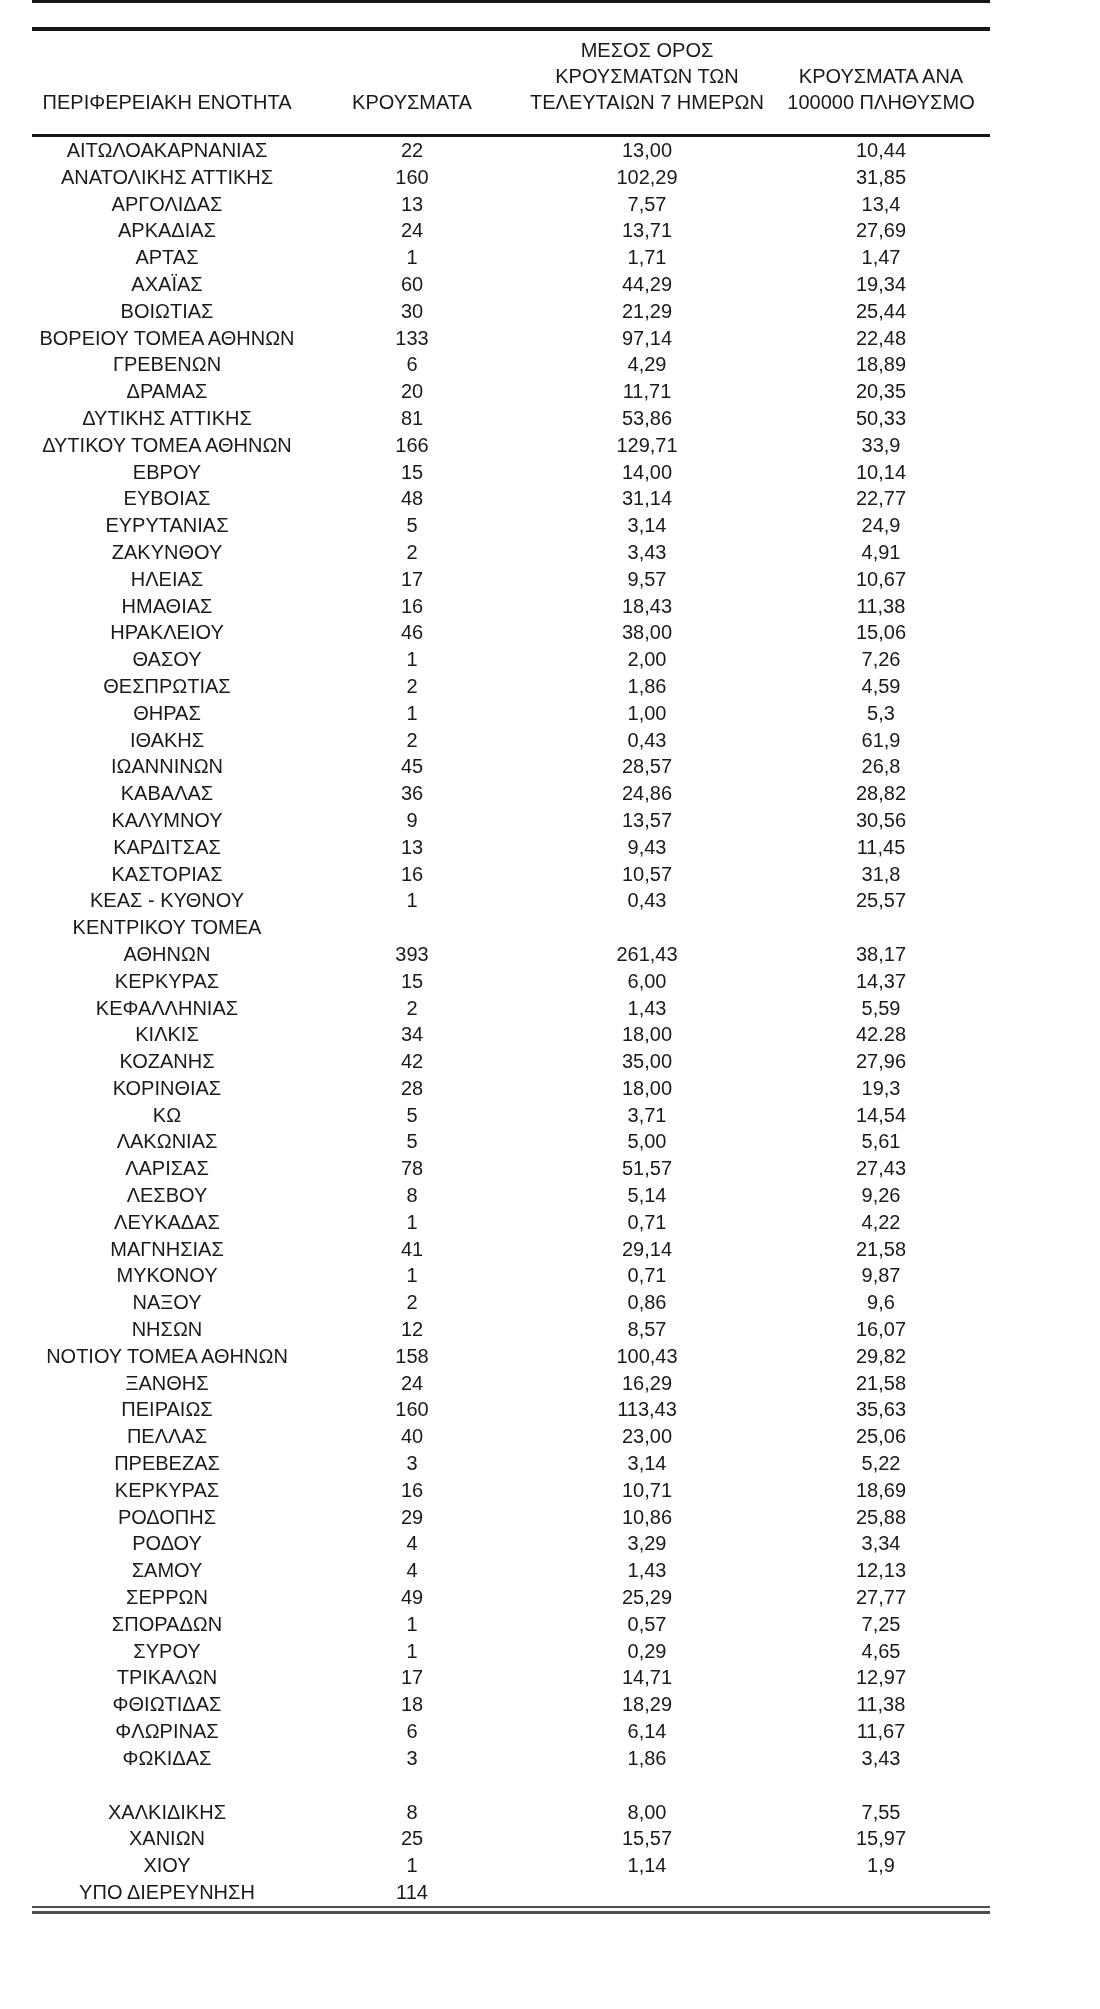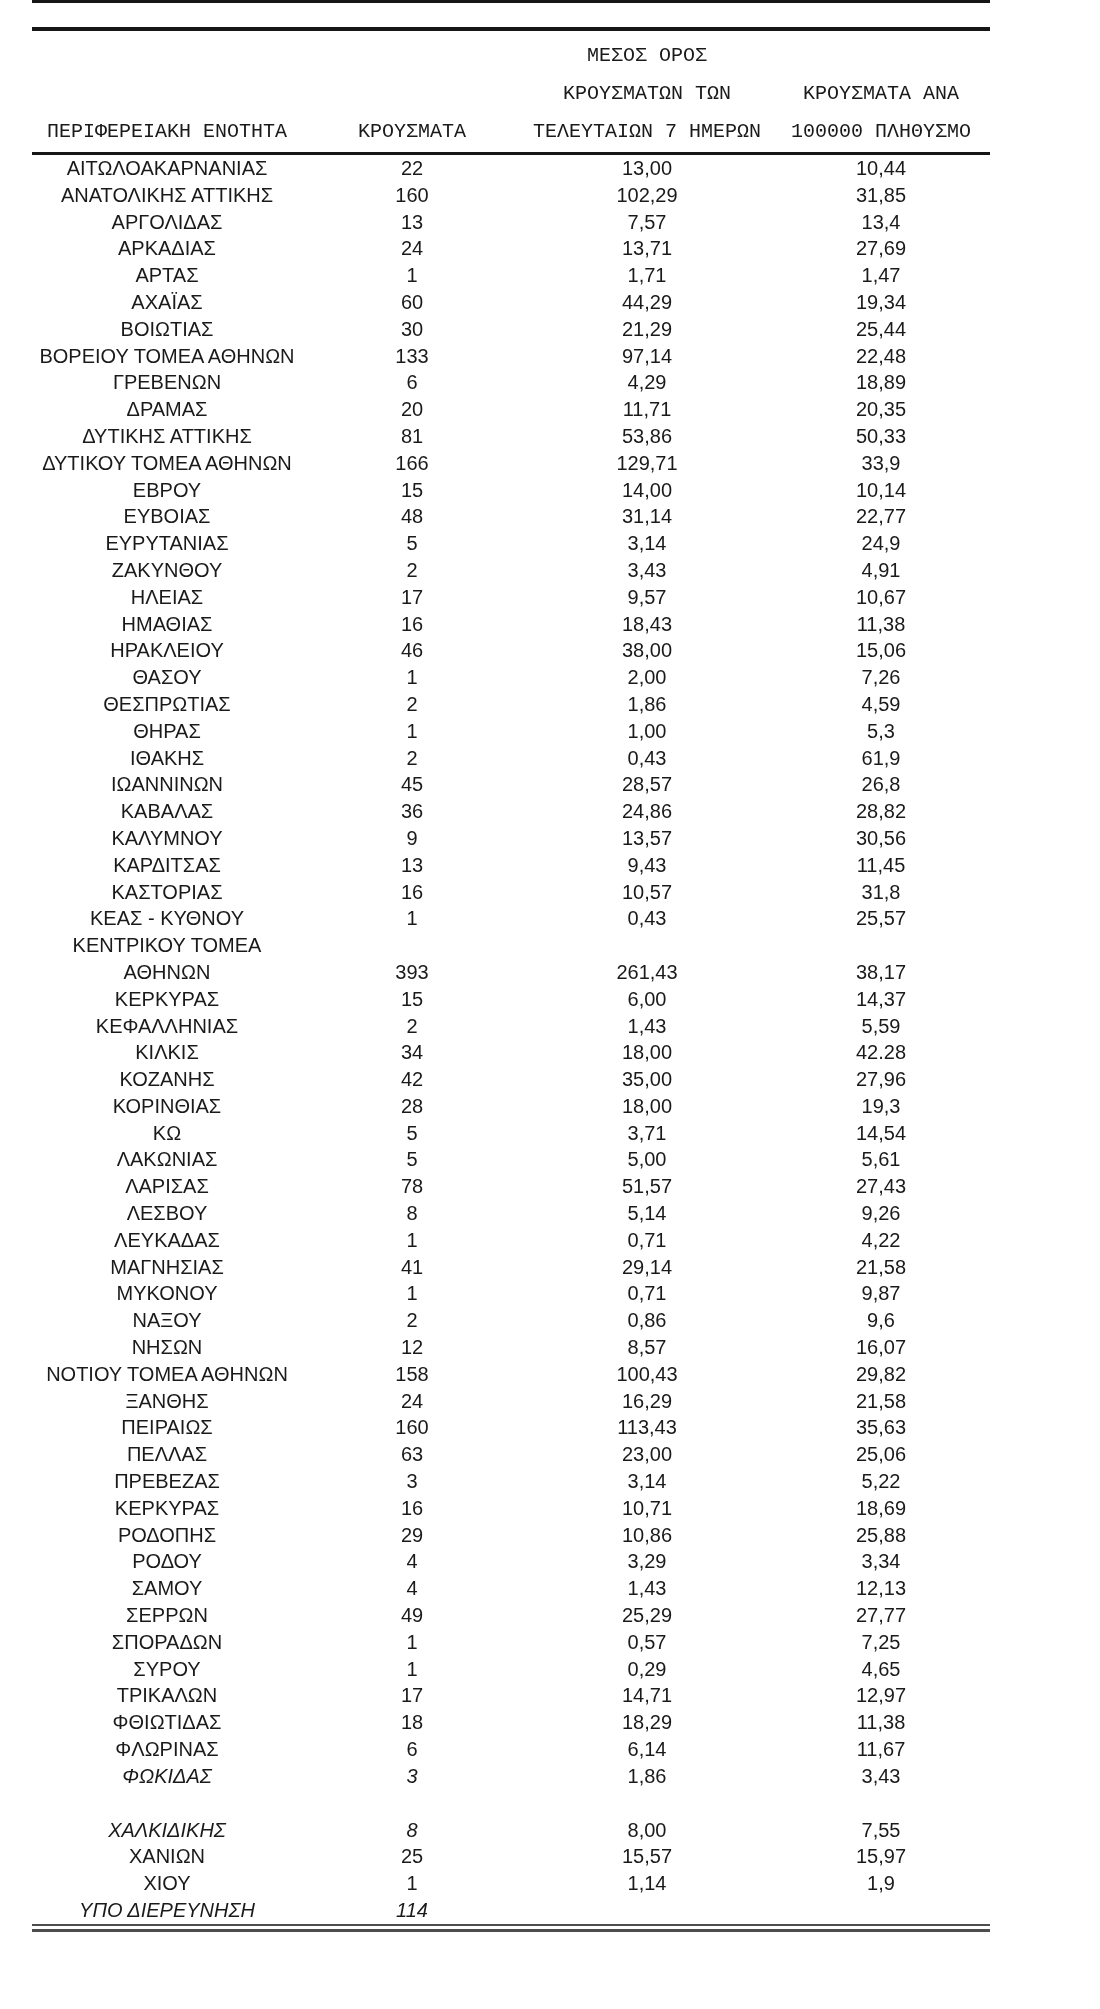--- a/index.html
+++ b/index.html
@@ -36,41 +36,39 @@
     border-collapse: collapse;
     table-layout: fixed;
   }
   col.c1 { width: 270px; }
   col.c2 { width: 220px; }
   col.c3 { width: 250px; }
   col.c4 { width: 218px; }
   thead th {
     font-weight: normal;
     font-size: 20px;
-    line-height: 38px;
+    line-height: 26px;
     text-align: center;
     vertical-align: bottom;
-    padding: 6px 0 1px 0;
+    padding: 6px 0 19px 0;
     border-bottom: 3px solid #161616;
     white-space: pre-line;
-    font-family: Liberation Mono, monospace;
   }
   tbody td {
     font-size: 20px;
     line-height: 26.8px;
     text-align: center;
     vertical-align: bottom;
     padding: 0;
     white-space: pre-line;
   }
   tbody tr.blank td {
     height: 27px;
   }
   td.it {
-    font-style: italic;
     text-align: center;
   }
   .rule-bottom {
     height: 3px;
     background: #ffffff;
     border-top: 2px solid #4d4d4d;
     border-bottom: 3px solid #4d4d4d;
   }
 </style>
 </head>
@@ -377,21 +375,21 @@
             <td>21,58</td>
           </tr>
           <tr>
             <td>ΠΕΙΡΑΙΩΣ</td>
             <td>160</td>
             <td>113,43</td>
             <td>35,63</td>
           </tr>
           <tr>
             <td>ΠΕΛΛΑΣ</td>
-            <td>63</td>
+            <td>40</td>
             <td>23,00</td>
             <td>25,06</td>
           </tr>
           <tr>
             <td>ΠΡΕΒΕΖΑΣ</td>
             <td>3</td>
             <td>3,14</td>
             <td>5,22</td>
           </tr>
           <tr>

